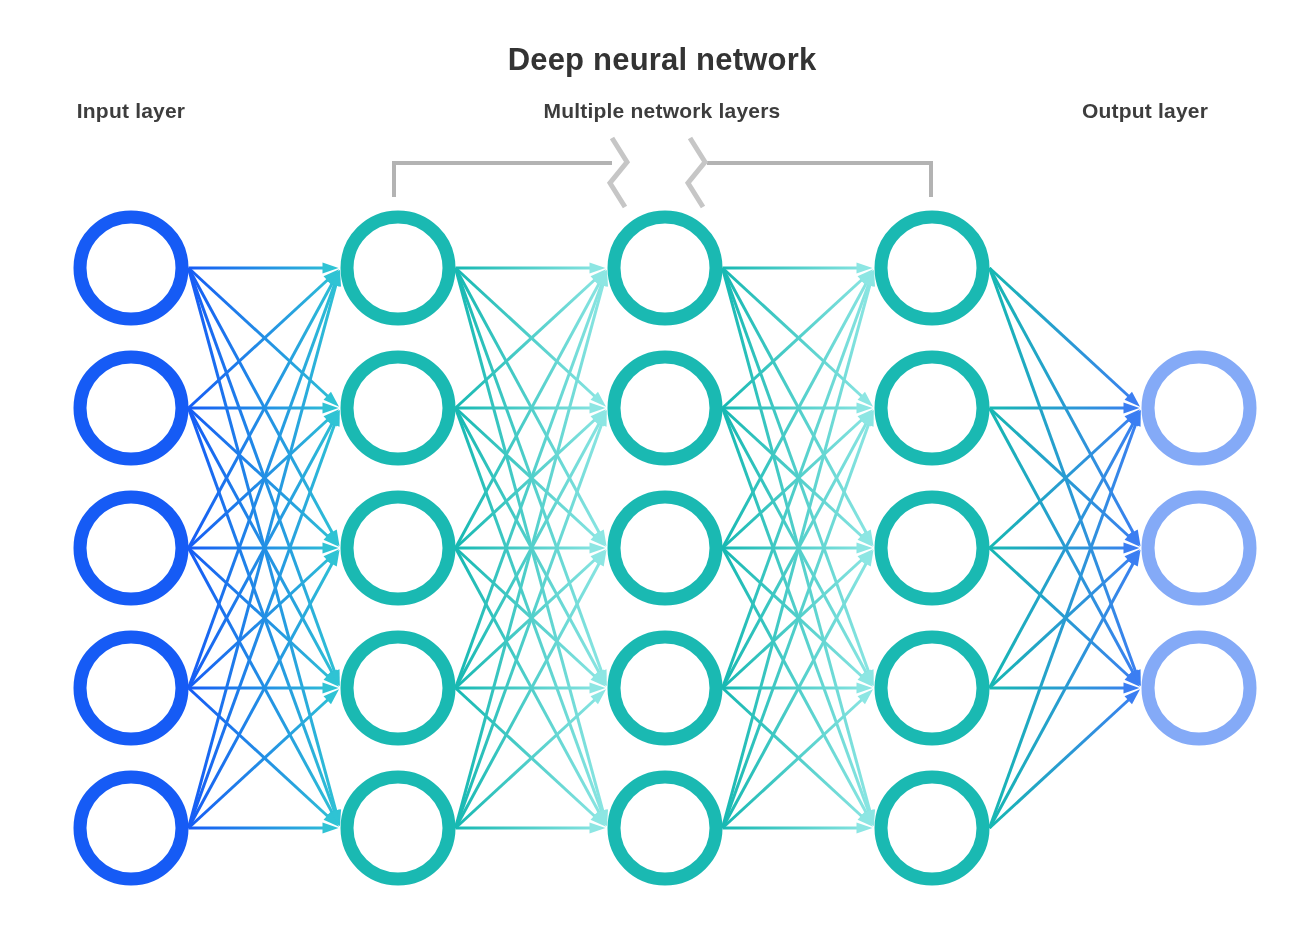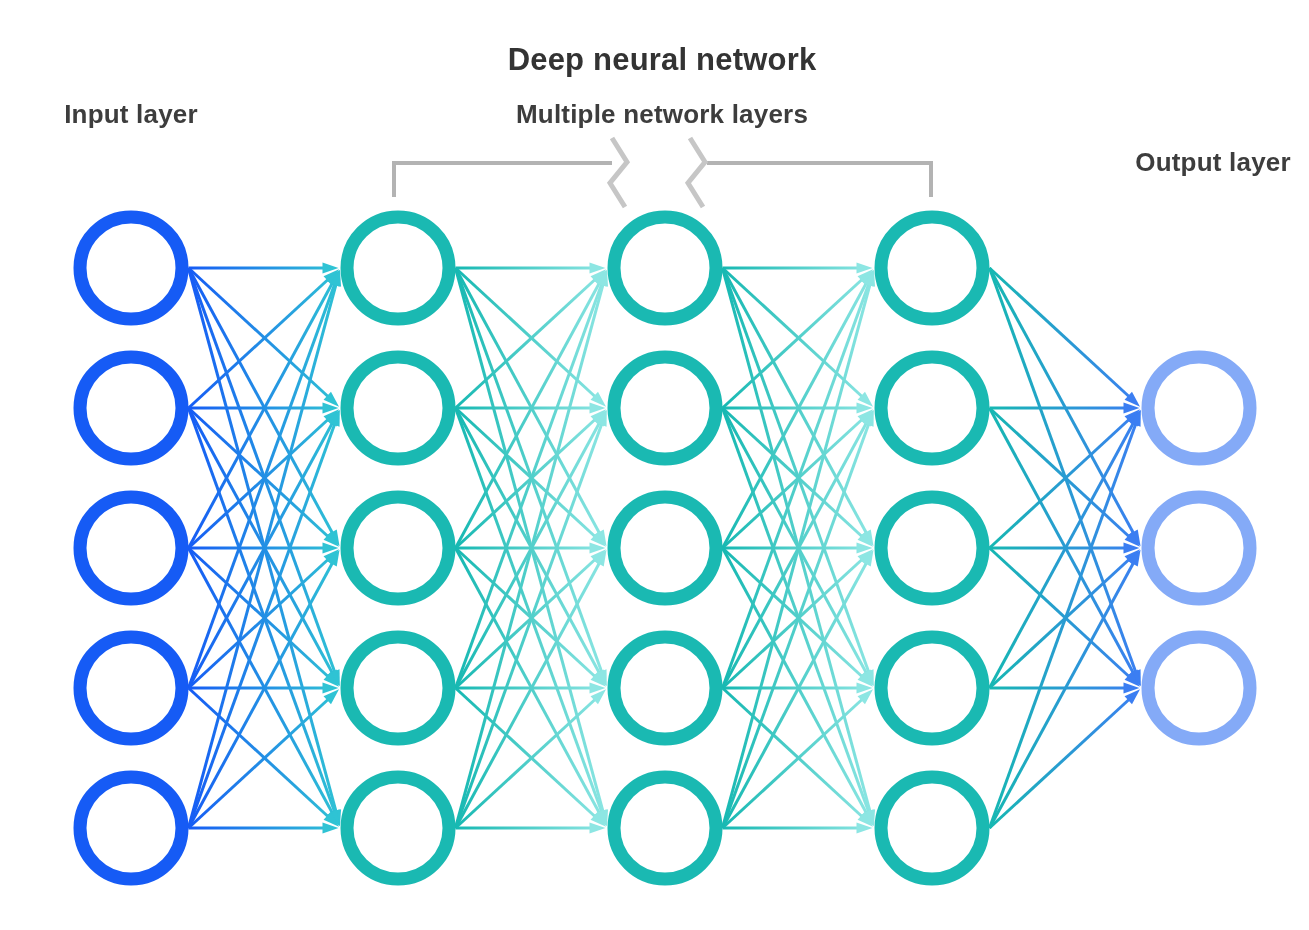--- a/index.html
+++ b/index.html
@@ -21,28 +21,28 @@
     margin: 0;
     font-size: 31px;
     font-weight: 700;
     letter-spacing: 0.2px;
     white-space: nowrap;
   }
   .layer-label {
     position: absolute;
     top: 99px;
     transform: translateX(-50%);
-    font-size: 26px;
+    font-size: 21px;
     font-weight: 700;
     letter-spacing: 0.2px;
     white-space: nowrap;
   }
   .label-input  { left: 131px; }
   .label-hidden { left: 662px; }
-  .label-output { left: 1213px; margin-top: 48px; }
+  .label-output { left: 1145px; }
   #network-svg {
     position: absolute;
     top: 0;
     left: 0;
   }
 </style>
 </head>
 <body style="background: rgb(255, 255, 255);">
 
 <div class="stage" style="background: rgb(255, 255, 255);">

